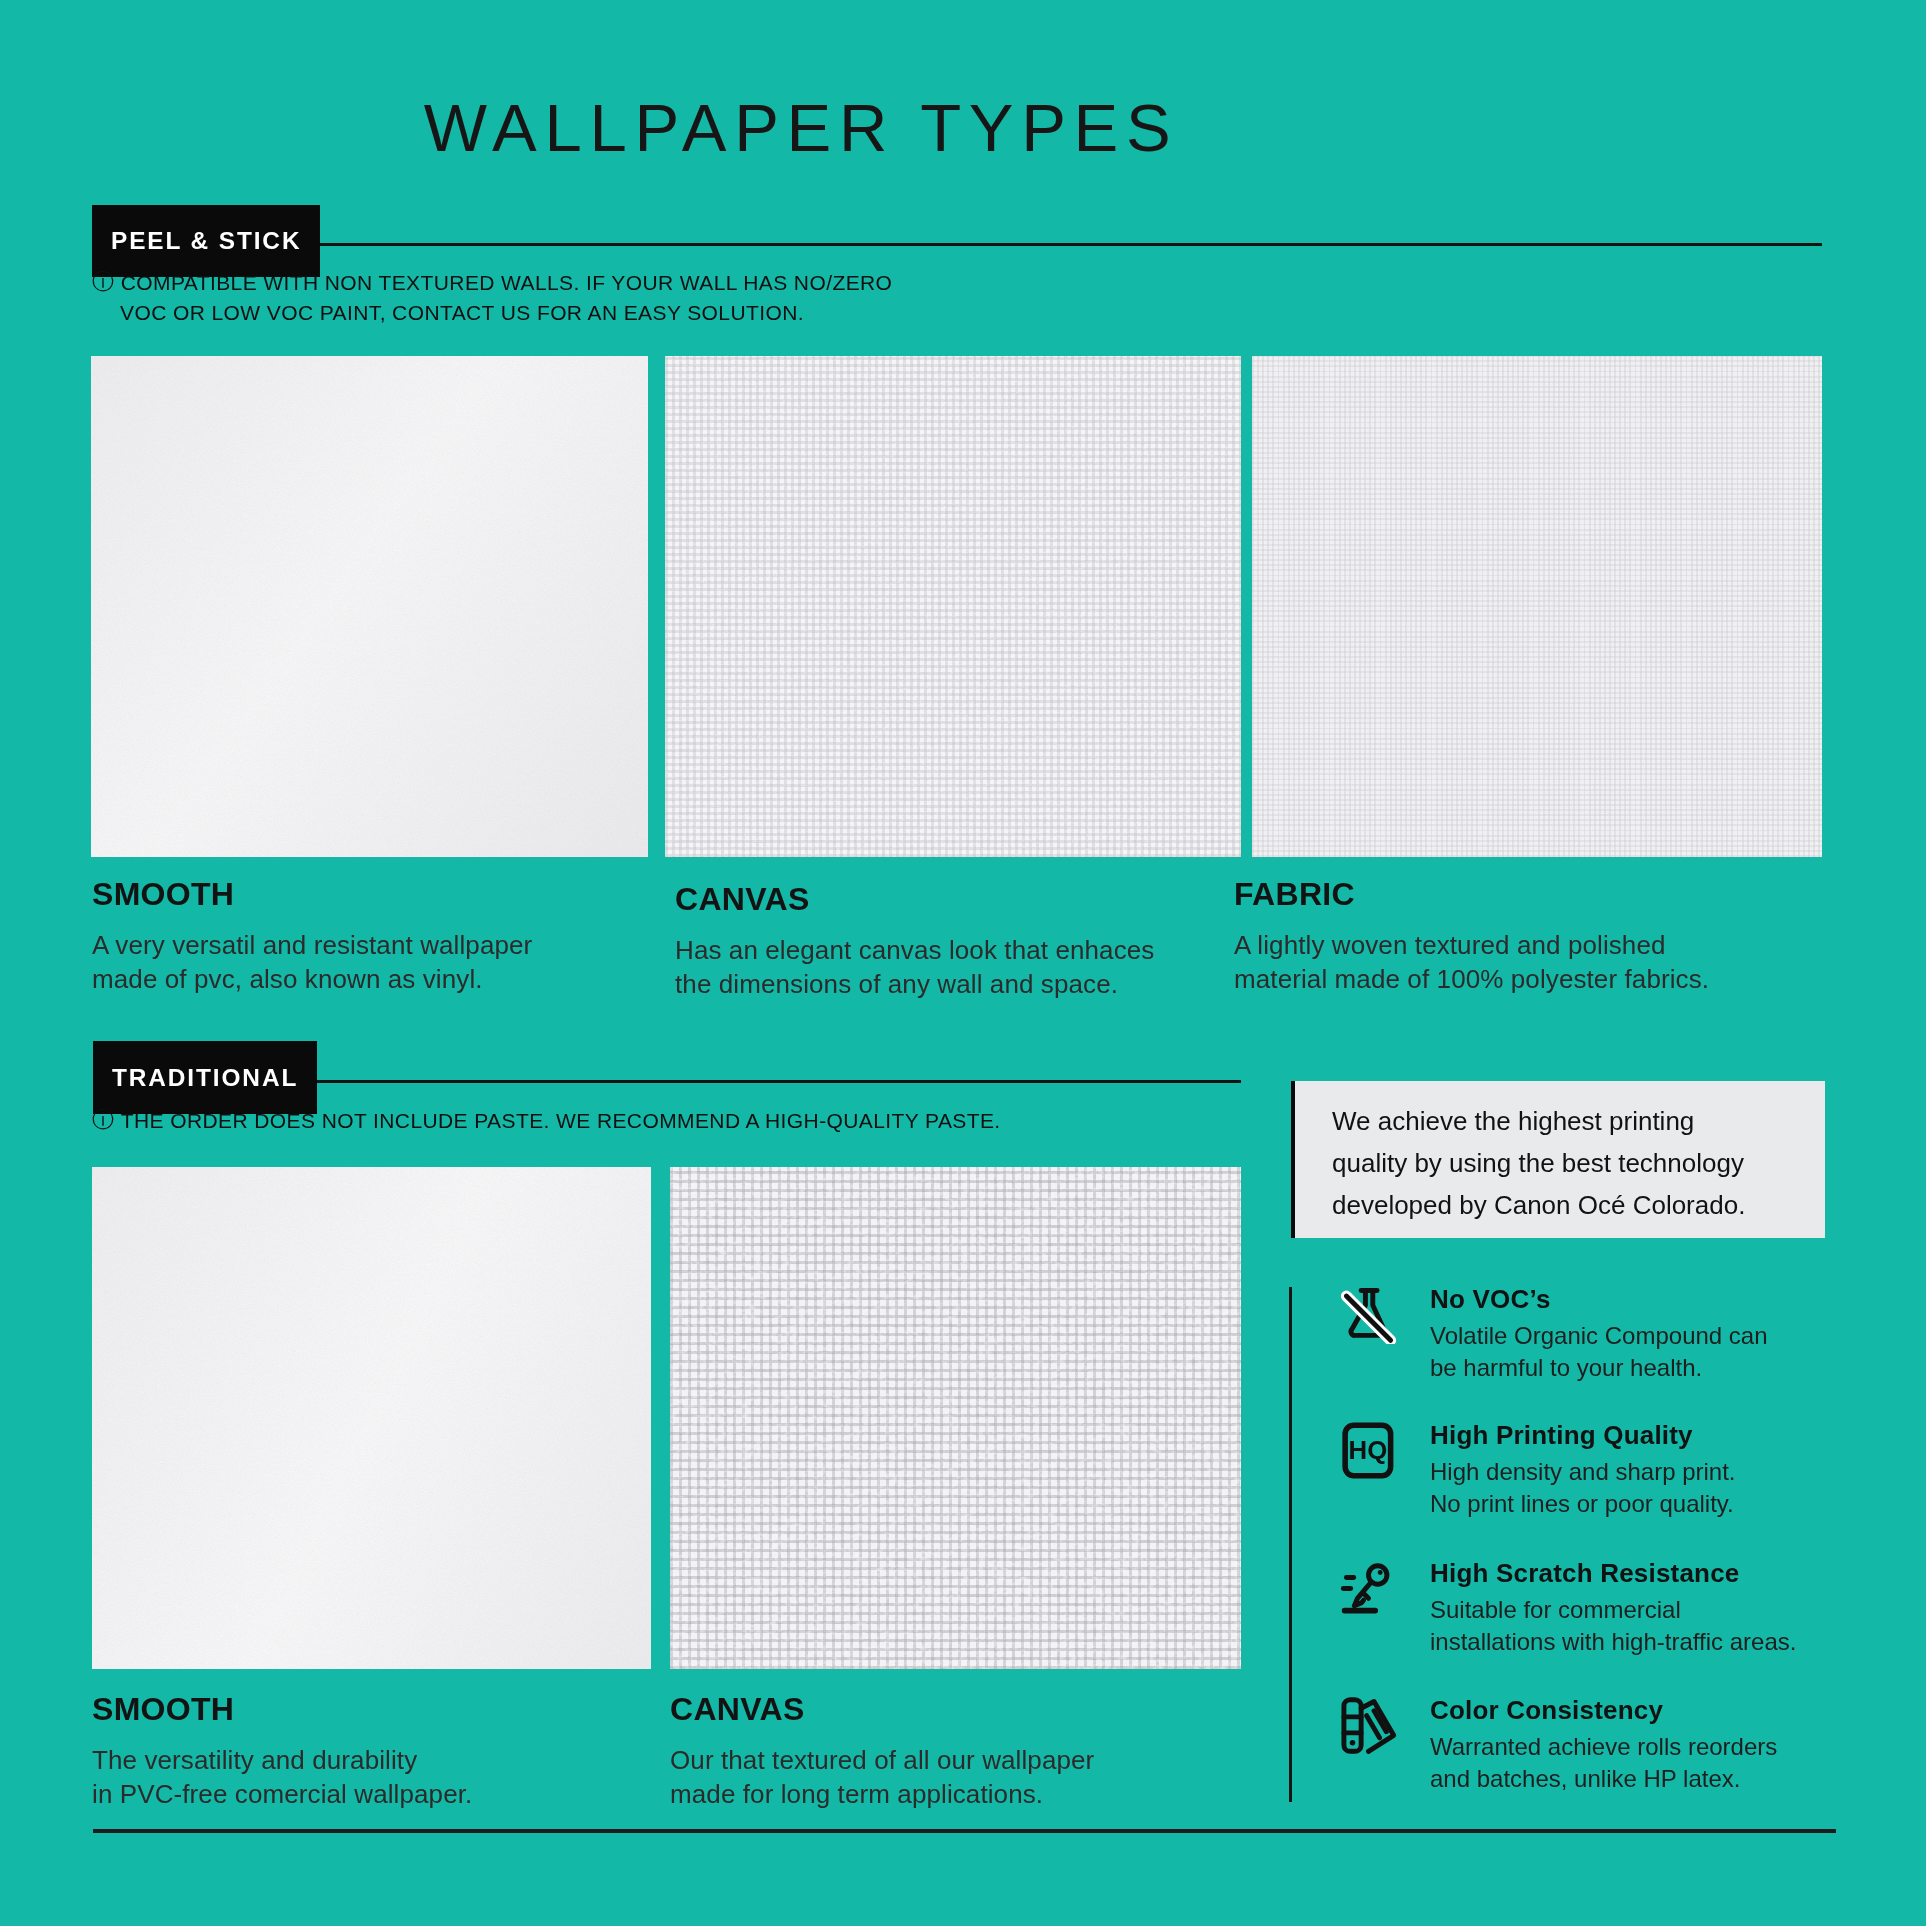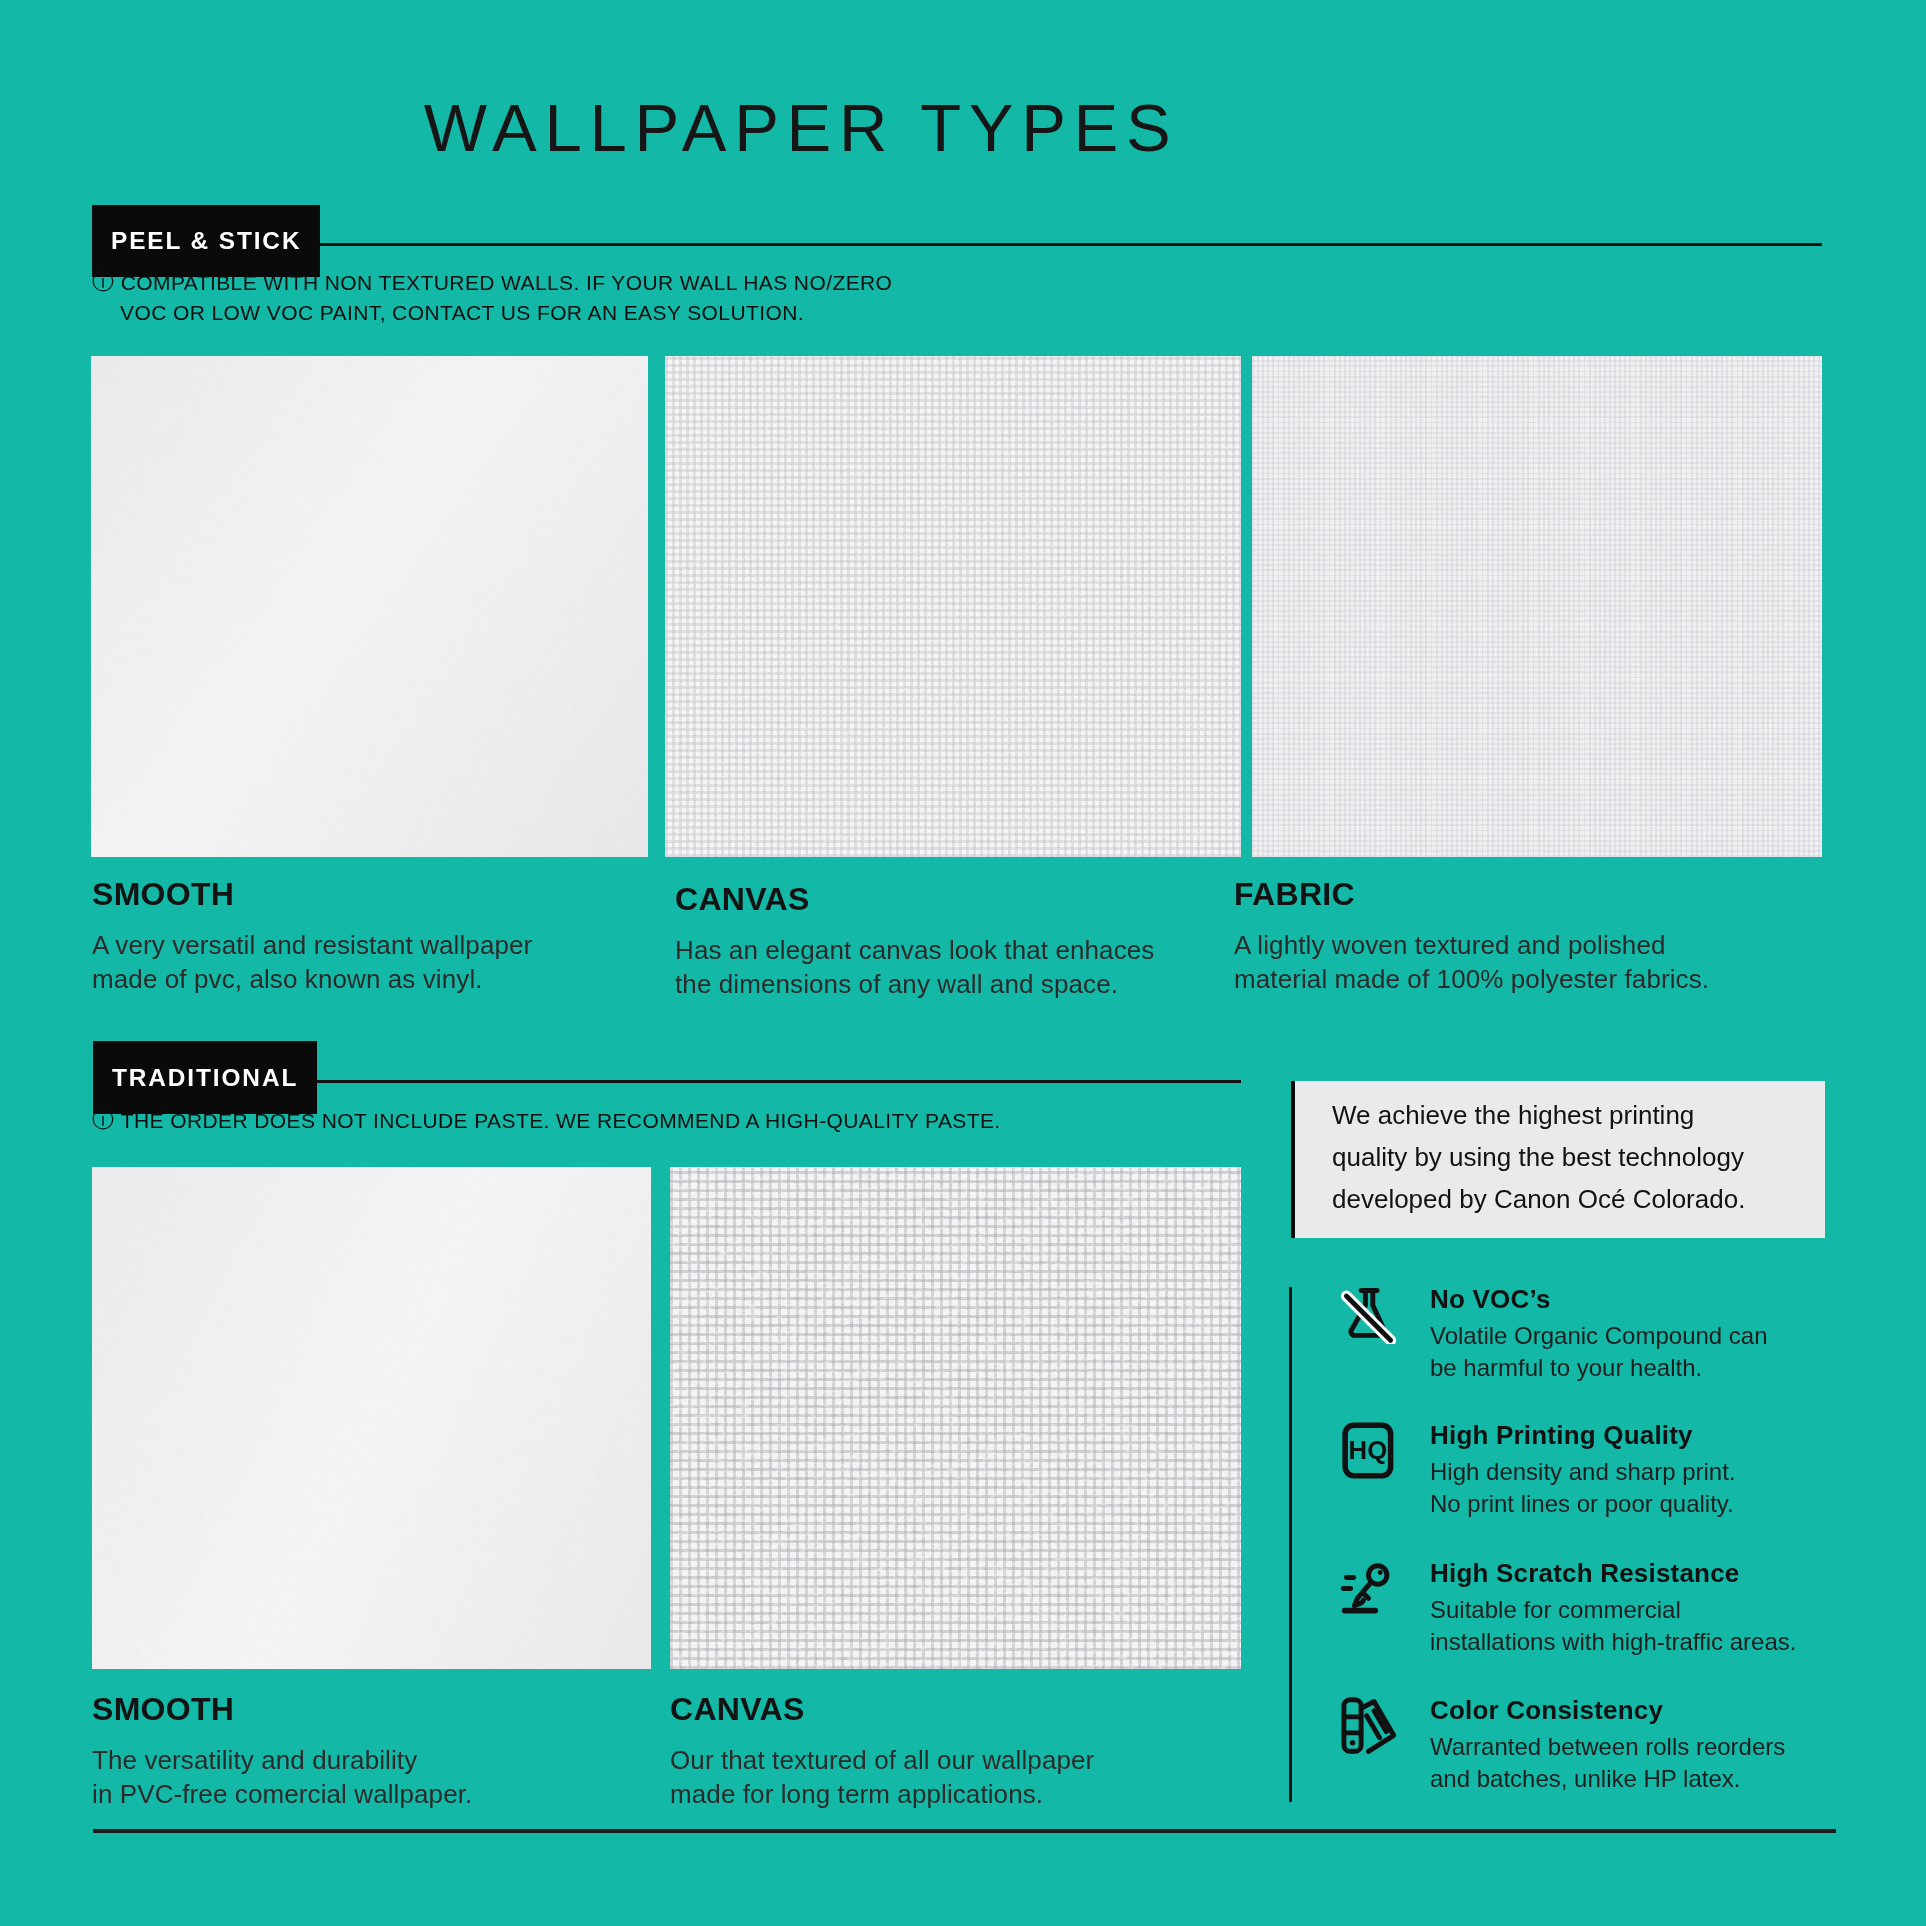--- a/index.html
+++ b/index.html
@@ -41,21 +41,21 @@
   .tex-rough{background:
      repeating-linear-gradient(90deg,rgba(160,160,168,.45) 0 3.2px,rgba(255,255,255,0) 3.2px 9px),
      repeating-linear-gradient(0deg,rgba(150,150,158,.45) 0 3.2px,rgba(255,255,255,0) 3.2px 9px),
      #f2f2f4;}
 
   .caption{position:absolute;}
   .caption .name{font-size:32px;font-weight:700;letter-spacing:0.3px;color:#131313;}
   .caption .desc{margin-top:15.4px;font-size:26px;line-height:34px;color:#2b2b2b;letter-spacing:0.1px;}
 
   .qbox{position:absolute;left:1291px;top:1081px;width:534px;height:157px;background:#e9eaeb;
-        border-left:4.5px solid #0a0a0a;box-sizing:border-box;padding:13px 19px 0 37px;
+        border-left:4.5px solid #0a0a0a;box-sizing:border-box;padding:19px 19px 0 37px;
         font-size:26px;line-height:42px;color:#121212;}
 
   .vline{position:absolute;left:1289px;top:1287px;width:2.6px;height:515px;background:#151515;}
 
   .feature{position:absolute;left:1339px;width:501px;}
   .feature .fic{position:absolute;left:0;top:1.3px;width:59px;height:59px;}
   .feature .ftxt{margin-left:91px;}
   .feature .ftitle{font-size:26px;font-weight:700;color:#121212;letter-spacing:0.2px;}
   .feature .fdesc{margin-top:5.1px;font-size:24px;line-height:32px;color:#1f1f1f;}
 
@@ -243,21 +243,21 @@
         <path d="M8 60 h28"></path>
         <path d="M36 20 L57 9 L89 64 L48 90"></path>
         <path d="M45 32 l21 36"></path>
         <path d="M57 24 l20 34"></path>
       </g>
       <circle cx="22" cy="76" r="4.5" fill="#111"></circle>
     </svg>
     <div class="ftxt">
       <div class="ftitle">Color Consistency</div>
       <div class="fdesc">
-        <div>Warranted between rolls reorders</div>
+        <div>Warranted achieve rolls reorders</div>
         <div>and batches, unlike HP latex.</div>
       </div>
     </div>
   </div>
 
   <div class="rule bottom"></div>
 
 </div>
 
 

